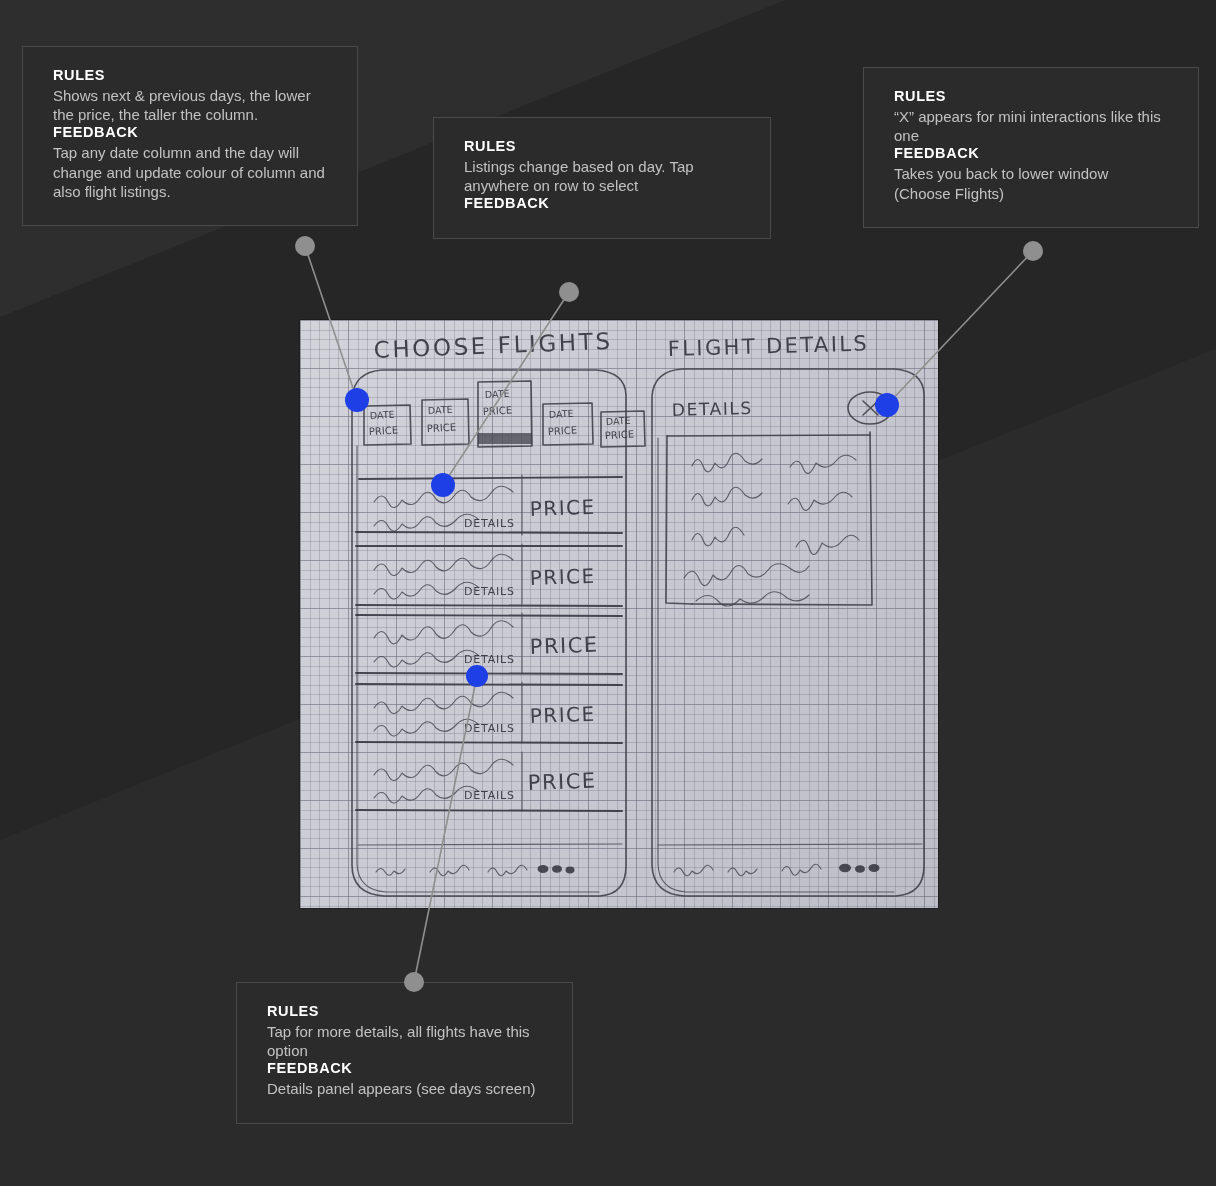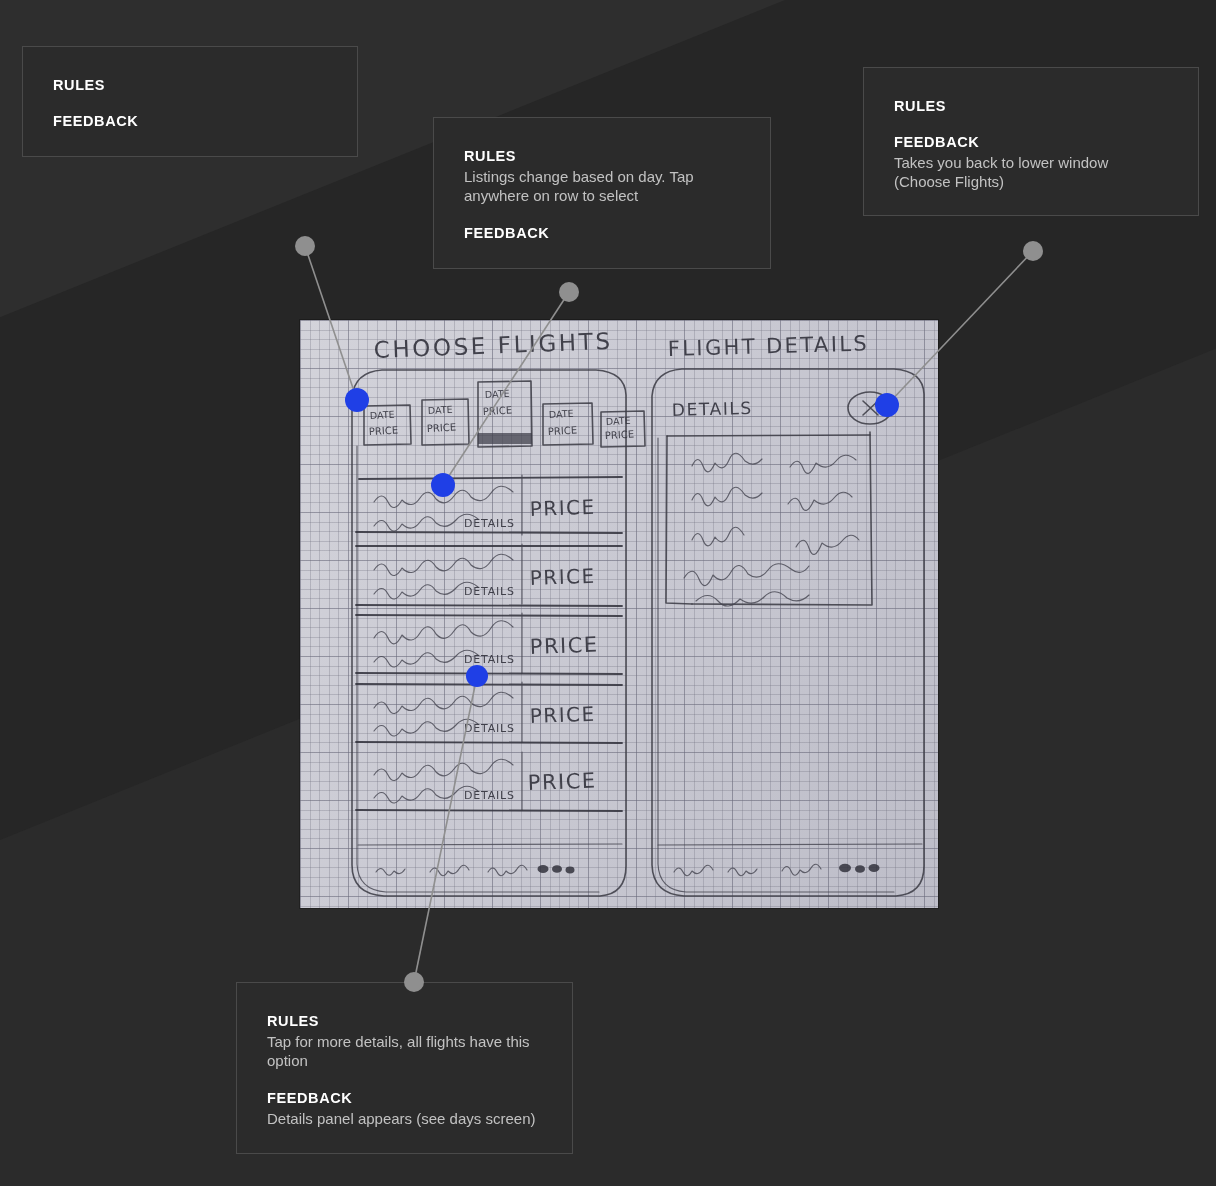--- a/index.html
+++ b/index.html
@@ -36,38 +36,38 @@
 
   
   #connectors { position: absolute; inset: 0; z-index: 5; pointer-events: none; }
 
   
   .note {
     position: absolute;
     z-index: 6;
     border: 1px solid #4a4a4a;
     background: #2b2b2b;
-    padding: 30px 30px 24px 30px;
+    padding: 20px 30px 24px 30px;
     color: #c6c6c6;
   }
   .note-head {
     font-size: 14.5px;
     font-weight: bold;
     letter-spacing: 0.6px;
     color: #ffffff;
     margin: 0 0 3px 0;
   }
   .note-body {
     font-size: 15px;
     line-height: 1.28;
     color: #c2c2c2;
     margin: 0;
     font-weight: 300;
   }
-  .note-block + .note-block { margin-top: 20px; }
+  .note-block + .note-block { }
 
   #note-date-column { left: 22px;  top: 46px;  width: 336px; }
   #note-listing-row { left: 433px; top: 117px; width: 338px; }
   #note-close-x     { left: 863px; top: 67px;  width: 336px; }
   #note-details     { left: 236px; top: 982px; width: 337px; }
 
   
   #sketch {
     position: absolute;
     left: 300px; top: 320px;
@@ -261,39 +261,42 @@
 <div class="hotspot" style="left:875px; top:393px; width:24px; height:24px;"></div>
 
 <div class="gdot" style="left:295px; top:236px;"></div>
 <div class="gdot" style="left:559px; top:282px;"></div>
 <div class="gdot" style="left:1023px; top:241px;"></div>
 <div class="gdot" style="left:404px; top:972px;"></div>
 
 <div class="note" id="note-date-column">
   <div class="note-block">
     <div class="note-head">RULES</div>
+    <div class="note-body">Shows next &amp; previous days, the lower the price, the taller the column.</div>
   </div>
   <div class="note-block">
     <div class="note-head">FEEDBACK</div>
+    <div class="note-body">Tap any date column and the day will change and update colour of column and also flight listings.</div>
   </div>
 </div>
 
 <div class="note" id="note-listing-row">
   <div class="note-block">
     <div class="note-head">RULES</div>
     <div class="note-body">Listings change based on day. Tap anywhere on row to select</div>
   </div>
   <div class="note-block">
     <div class="note-head">FEEDBACK</div>
   </div>
 </div>
 
 <div class="note" id="note-close-x">
   <div class="note-block">
     <div class="note-head">RULES</div>
+    <div class="note-body">“X” appears for mini interactions like this one</div>
   </div>
   <div class="note-block">
     <div class="note-head">FEEDBACK</div>
     <div class="note-body">Takes you back to lower window (Choose Flights)</div>
   </div>
 </div>
 
 <div class="note" id="note-details">
   <div class="note-block">
     <div class="note-head">RULES</div>

